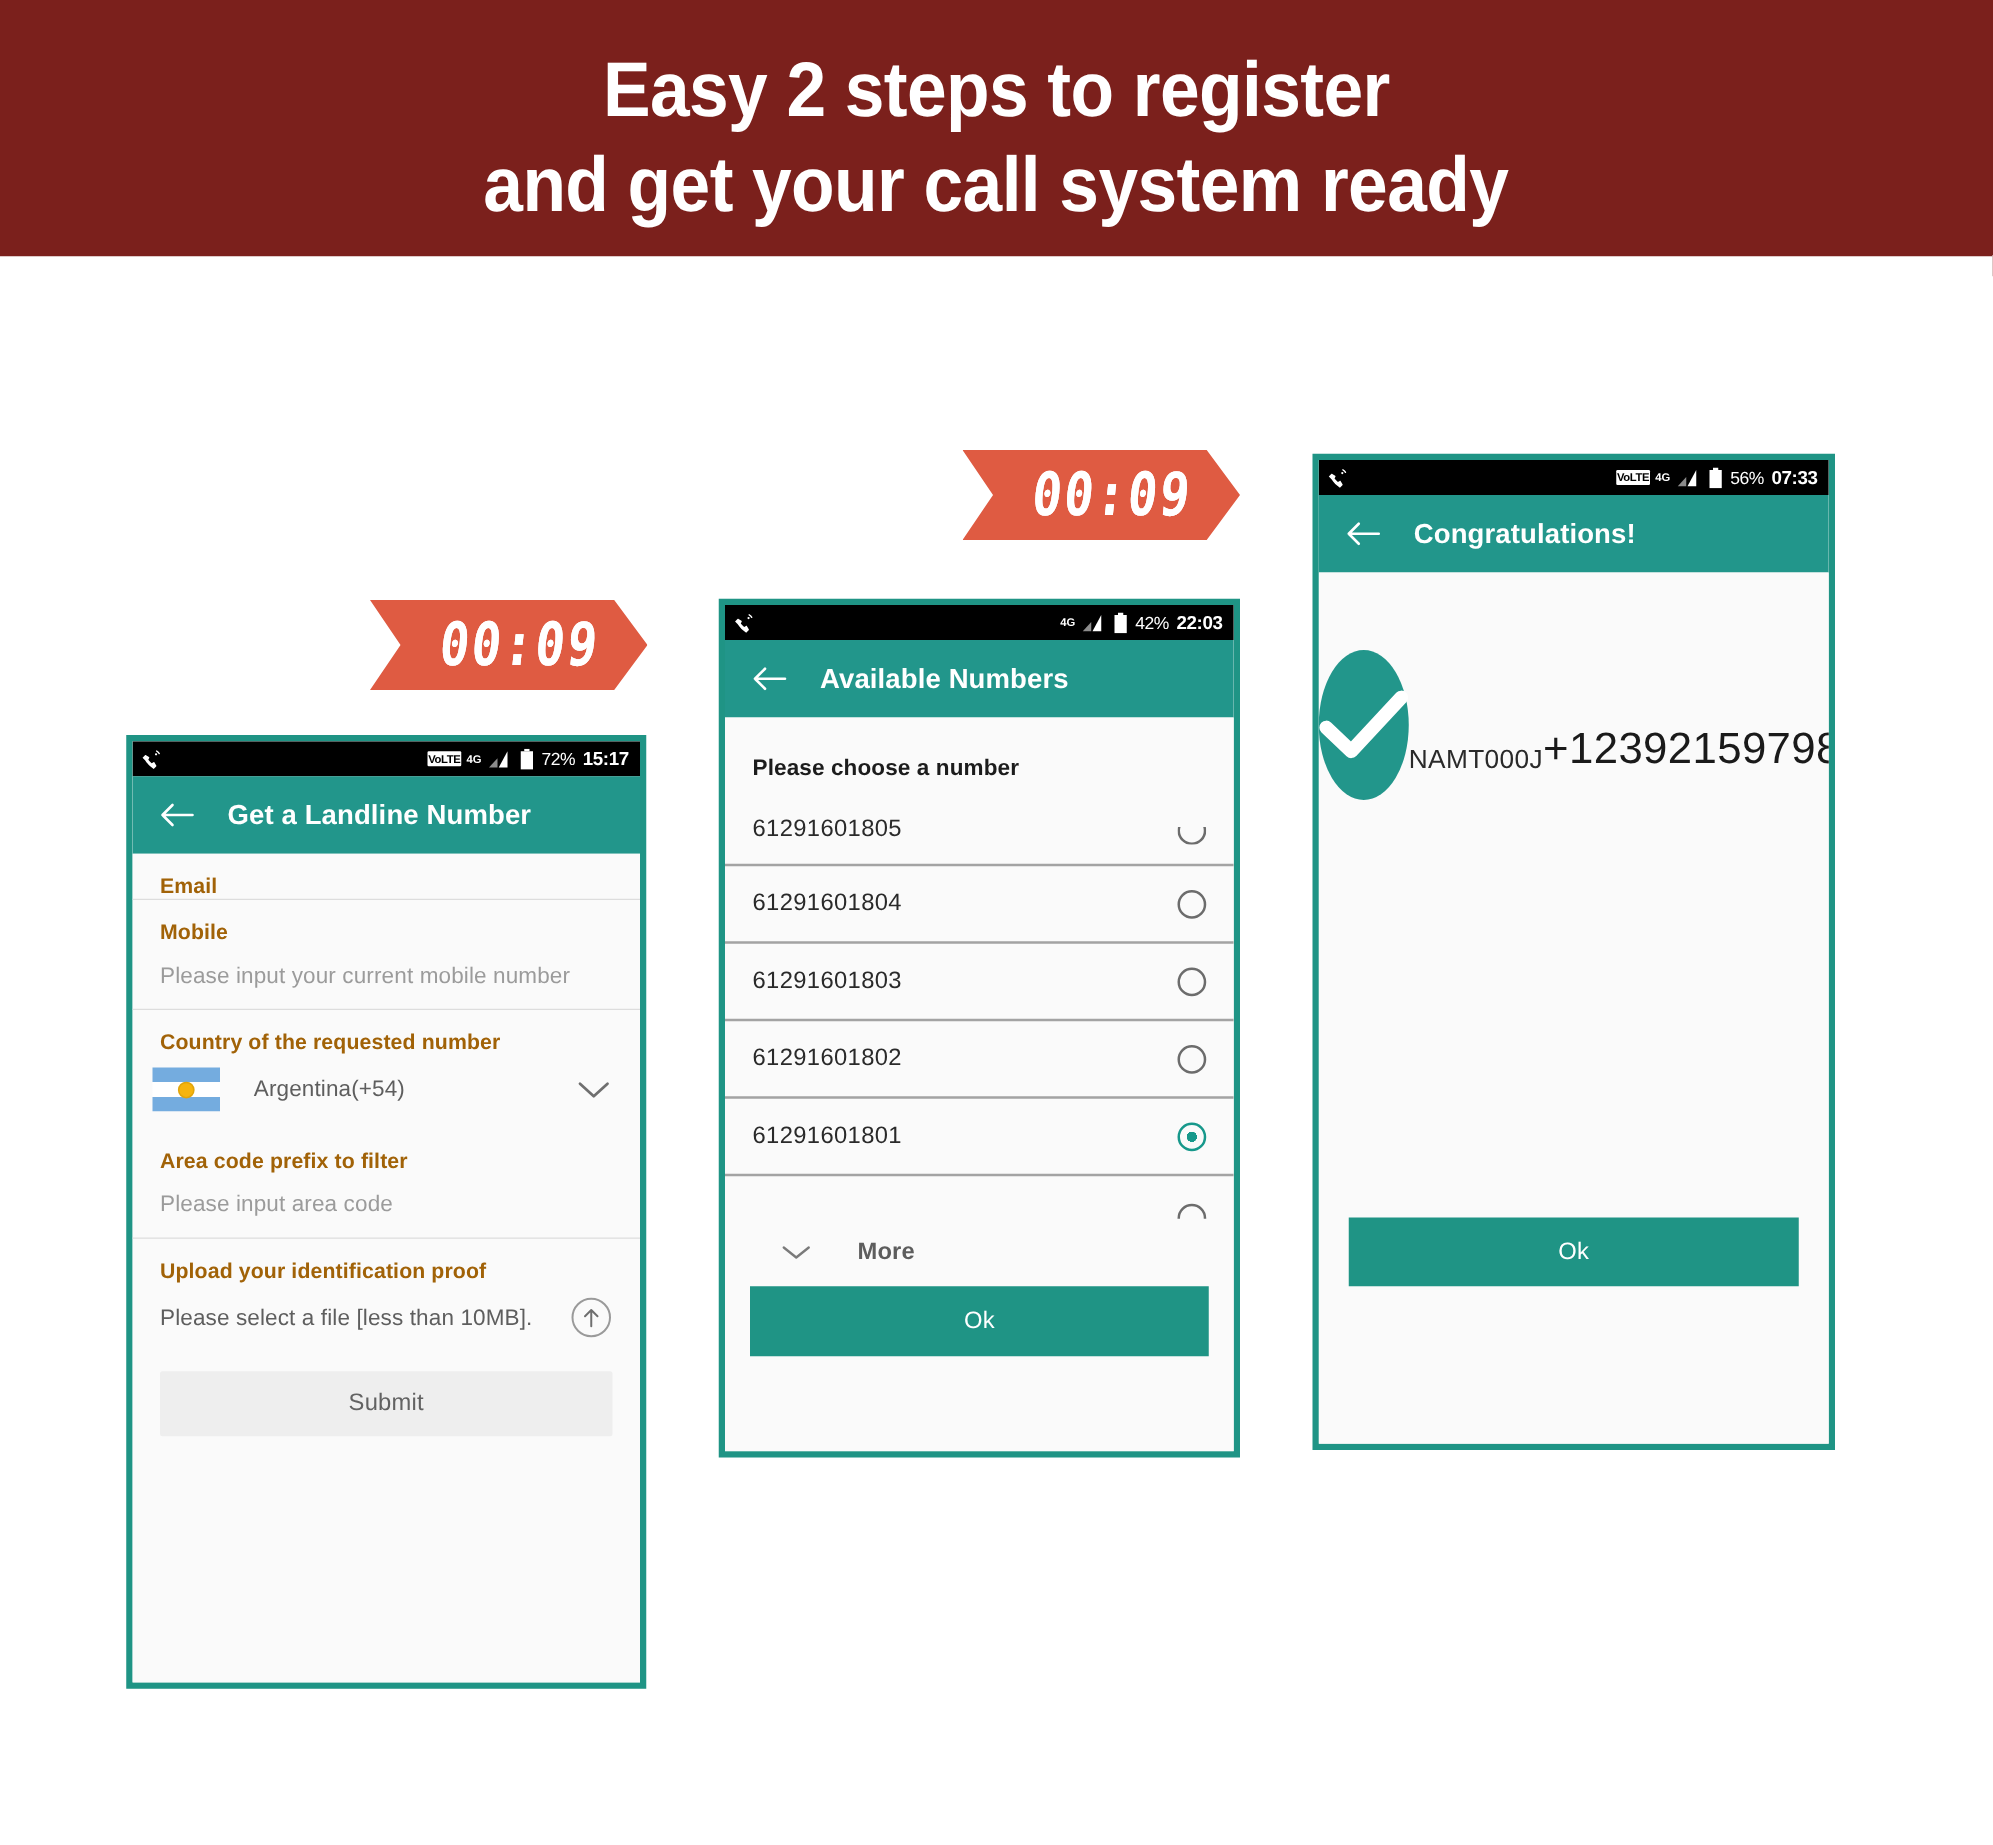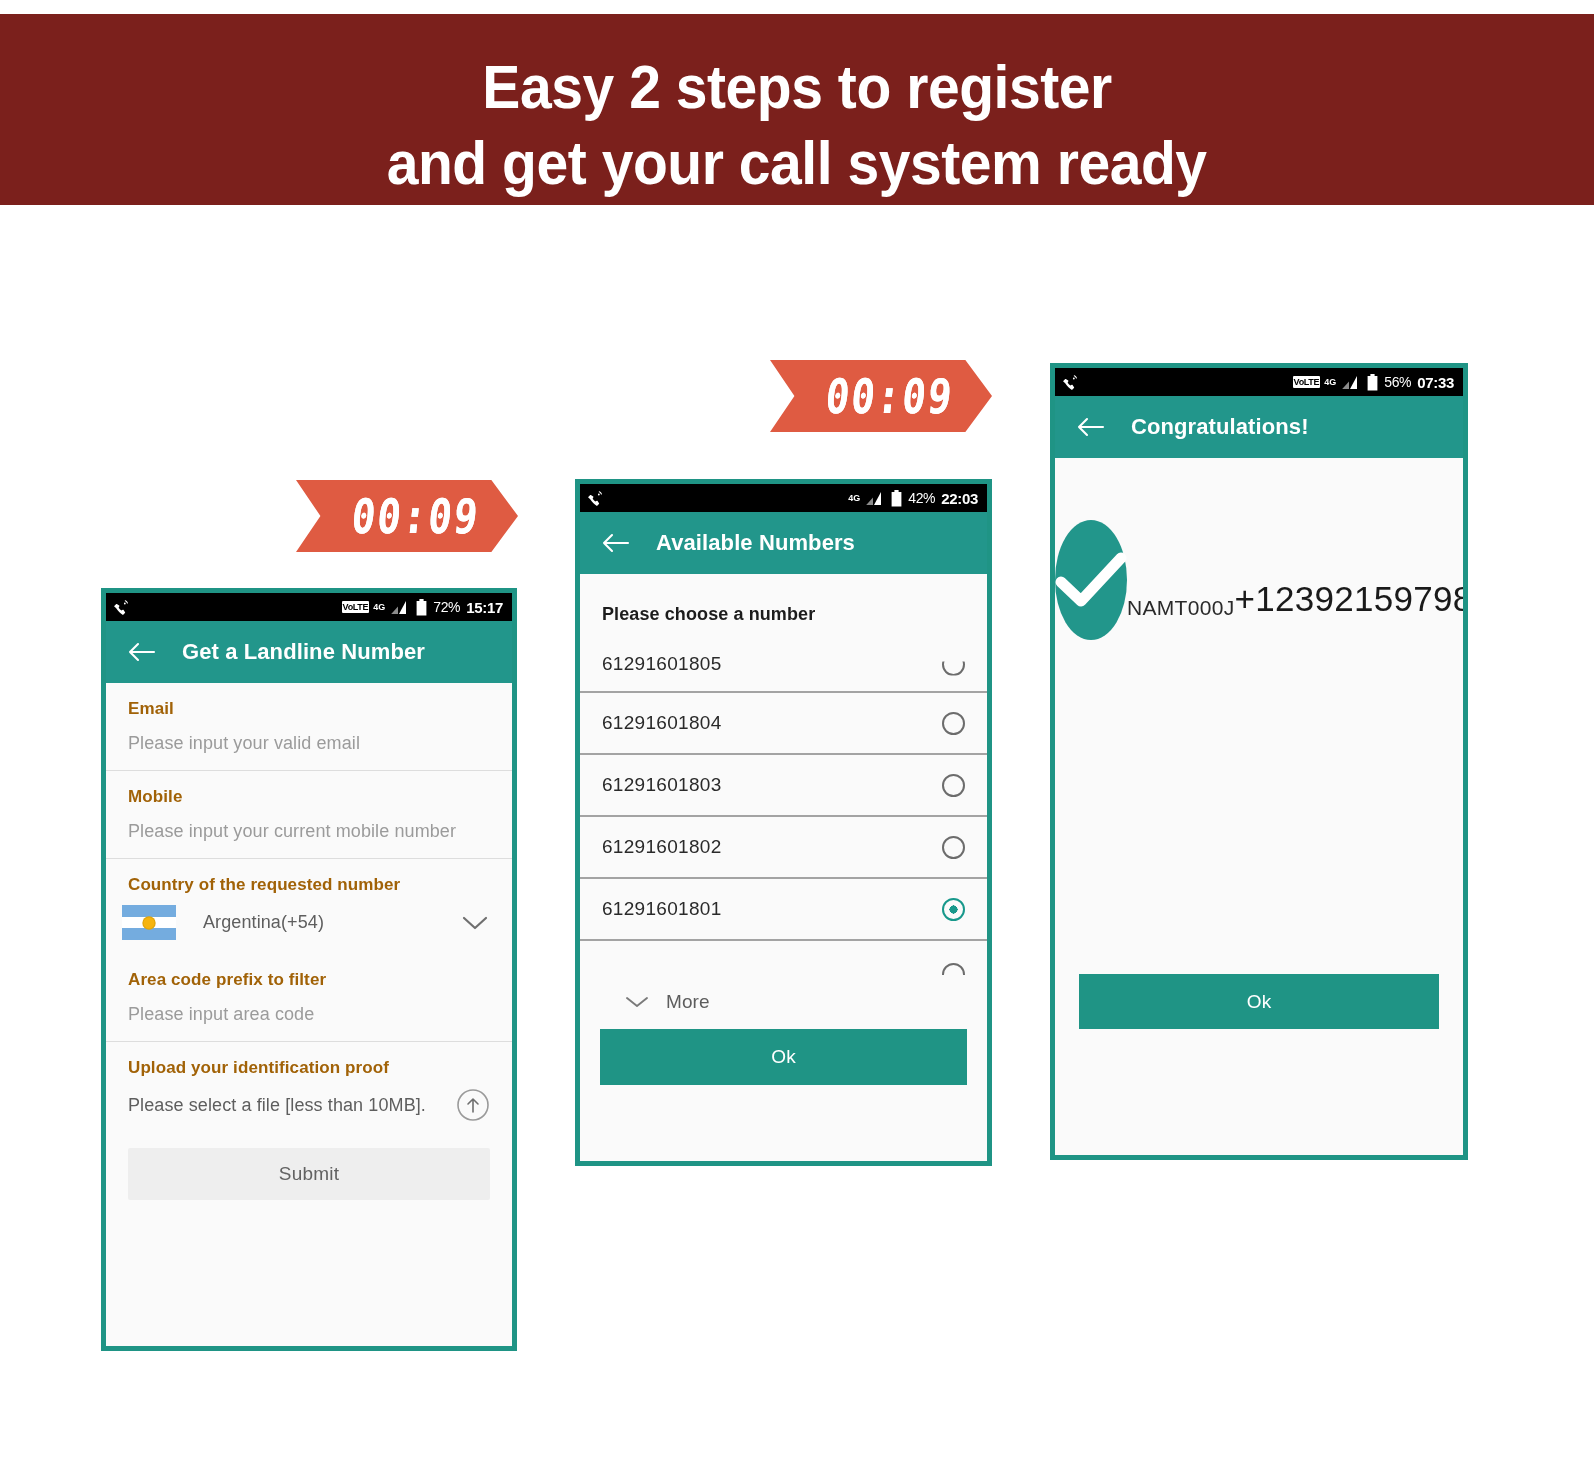--- a/index.html
+++ b/index.html
@@ -8,21 +8,21 @@
     width: 1594px;
     height: 1476px;
     background: #ffffff;
     font-family: "Liberation Sans", sans-serif;
     overflow: hidden;
   }
 
   
   .header-banner {
     position: absolute;
-    left: 0; top: 14px;
+    left: 0; top: 0;
     width: 1594px;
     height: 221px;
     background: #7b201c;
     display: flex;
     flex-direction: column;
     align-items: center;
     justify-content: center;
   }
   .header-line {
     color: #ffffff;
@@ -223,21 +223,21 @@
   .radio.checked {
     border-color: #17988b;
     background:
       radial-gradient(circle at 50% 50%, #17988b 0 30%, transparent 31%);
   }
   .num-row.clipped { height: 34px; border-bottom: none; overflow: hidden; align-items: flex-start; }
   .num-row.clipped .radio { margin-top: 22px; }
 
   .more-row { display:flex; align-items:center; padding: 16px 22px 0 44px; }
   .more-chevron { width: 26px; height: 16px; flex:none; }
-  .more-label { font-size: 19px; font-weight: normal; color:#5d5d5d; margin-left: 16px; letter-spacing:0.1px; }
+  .more-label { font-size: 19px; font-weight: bold; color:#5d5d5d; margin-left: 36px; letter-spacing:0.1px; }
 
   .ok-btn {
     position: absolute;
     left: 20px; right: 20px;
     height: 56px;
     background: #1f9485;
     display:flex; align-items:center; justify-content:center;
     color:#ffffff; font-size: 19px; letter-spacing:0.2px;
   }
   #ok-btn-2 { bottom: 76px; }
@@ -305,21 +305,20 @@
       <svg class="back-arrow" viewBox="0 0 28 22">
         <path d="M2 11h24M2 11l8-8M2 11l8 8" stroke="#ffffff" stroke-width="2.1" fill="none" stroke-linecap="round" stroke-linejoin="round"></path>
       </svg>
       <span class="appbar-title">Get a Landline Number</span>
     </div>
 
     <div class="phone-body">
 
       <div class="field">
         <div class="field-label">Email</div>
-        <div class="field-placeholder">Please input your valid email</div>
       </div>
       <div class="divider"></div>
 
       <div class="field">
         <div class="field-label">Mobile</div>
         <div class="field-placeholder">Please input your current mobile number</div>
       </div>
       <div class="divider"></div>
 
       <div class="field">

